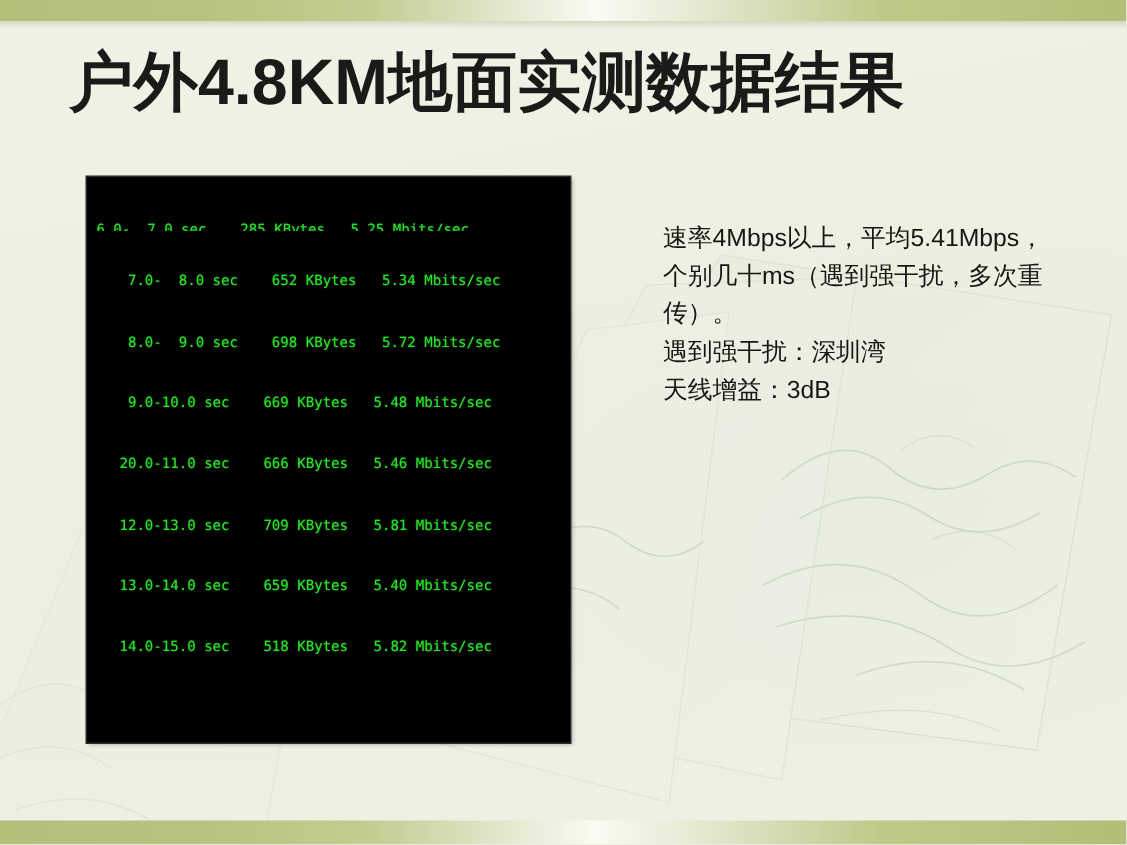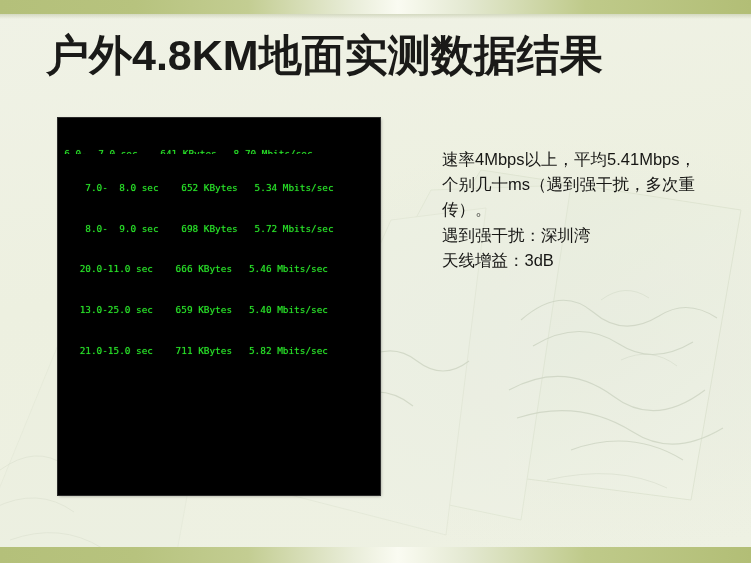--- a/index.html
+++ b/index.html
@@ -125,26 +125,28 @@
   </svg>
 
   <div id="top-bar" class="bar"></div>
   <div id="top-bar-shadow"></div>
   <div id="bottom-bar" class="bar"></div>
 
   <div id="title">户外4.8KM地面实测数据结果</div>
 
   <div id="terminal">
     <div class="term-lines">
-      <span class="tl cut-top neg">  6.0-  7.0 sec    641 KBytes   8.70 Mbits/sec</span>
+      <span class="tl cut-top neg">  6.0-  7.0 sec    285 KBytes   5.25 Mbits/sec</span>
       <span class="tl">  7.0-  8.0 sec    652 KBytes   5.34 Mbits/sec</span>
       <span class="tl">  8.0-  9.0 sec    698 KBytes   5.72 Mbits/sec</span>
+      <span class="tl">  9.0-10.0 sec    669 KBytes   5.48 Mbits/sec</span>
       <span class="tl"> 20.0-11.0 sec    666 KBytes   5.46 Mbits/sec</span>
-      <span class="tl"> 13.0-25.0 sec    659 KBytes   5.40 Mbits/sec</span>
-      <span class="tl"> 21.0-15.0 sec    711 KBytes   5.82 Mbits/sec</span>
+      <span class="tl"> 12.0-13.0 sec    709 KBytes   5.81 Mbits/sec</span>
+      <span class="tl"> 13.0-14.0 sec    659 KBytes   5.40 Mbits/sec</span>
+      <span class="tl"> 14.0-15.0 sec    518 KBytes   5.82 Mbits/sec</span>
       
       
       
       
       
       
       
       
       
       

